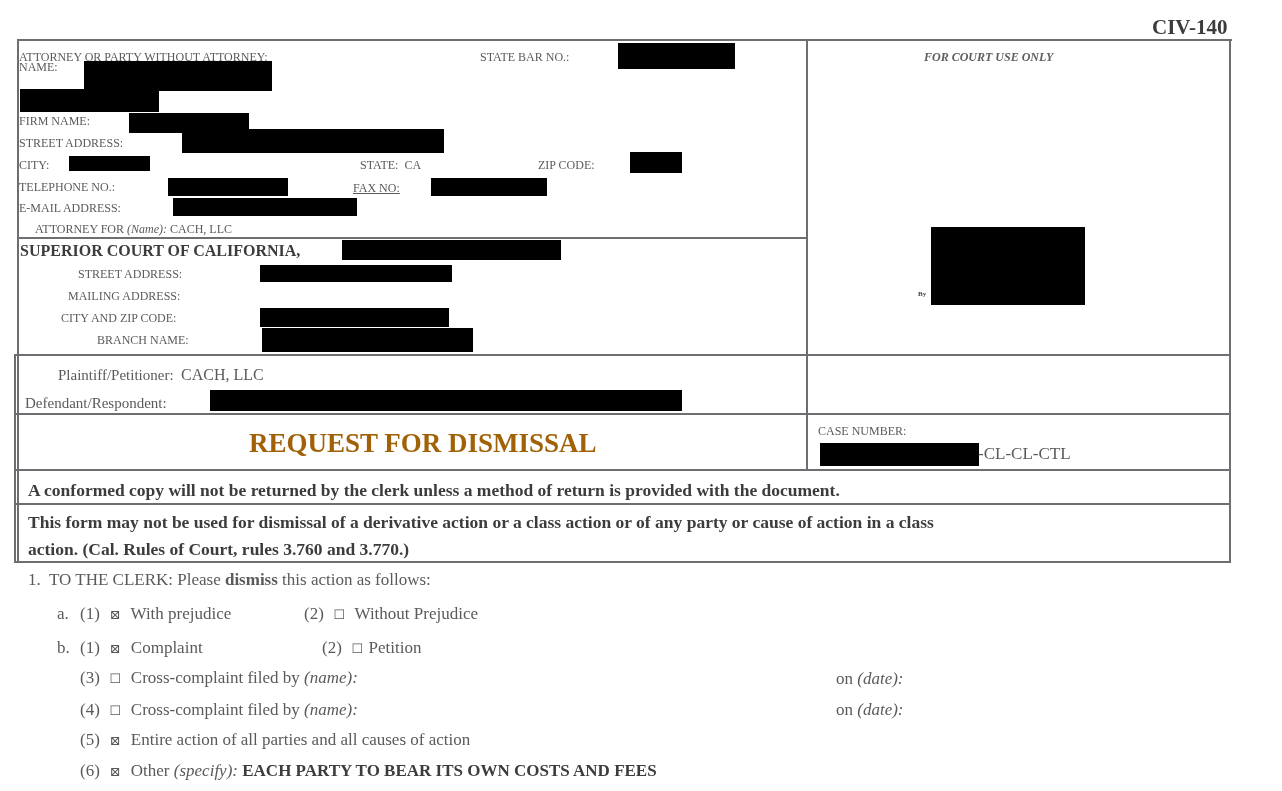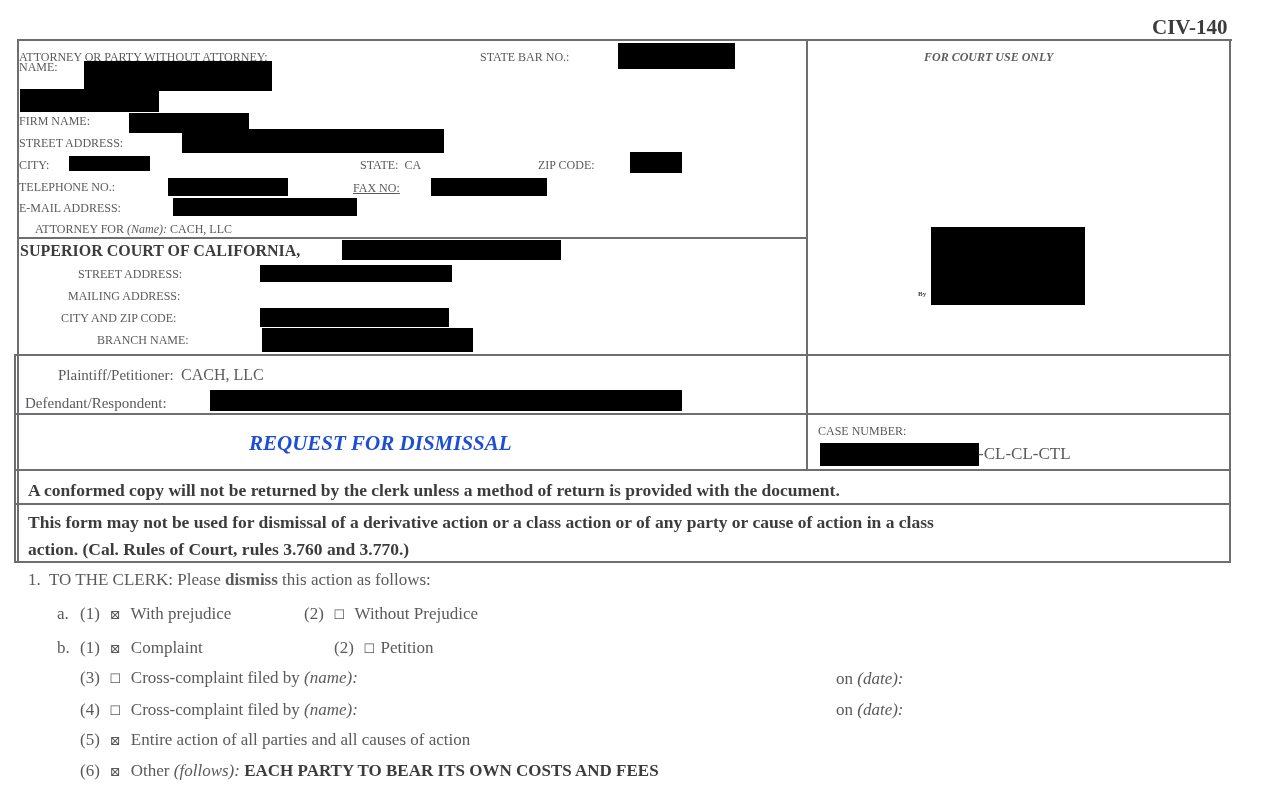--- a/index.html
+++ b/index.html
@@ -86,21 +86,21 @@
 <div class="t" style="left:918px; top:290px; font-size:7px; line-height:8px; font-weight:bold; color:#444;">By</div>
 <div class="redact" style="left:931px; top:227px; width:154px; height:78px;"></div>
 
 <div class="t" style="left:58px; top:366px; font-size:15px;">
   <span>Plaintiff/Petitioner:</span>&nbsp;
   <span style="font-size:16px;">CACH, LLC</span>
 </div>
 <div class="t" style="left:25px; top:394px; font-size:15px;">Defendant/Respondent:</div>
 <div class="redact" style="left:210px; top:390px; width:472px; height:21px;"></div>
 
-<div class="t bold" style="left:249px; top:431px; font-size:21px; line-height:24px; color:#1d4ed8;font-style:italic;">REQUEST FOR DISMISSAL</div>
+<div class="t bold" style="left:249px; top:431px; font-size:27px; line-height:24px; color:#a16207;">REQUEST FOR DISMISSAL</div>
 <div class="t" style="left:818px; top:422px;">CASE NUMBER:</div>
 <div class="redact" style="left:820px; top:443px; width:159px; height:23px;"></div>
 <div class="t" style="left:978px; top:445px; font-size:17px;">-CL-CL-CTL</div>
 
 <div class="t bold dark" style="left:28px; top:480px; font-size:17.5px; line-height:20px;">A conformed copy will not be returned by the clerk unless a method of return is provided with the document.</div>
 <div class="t bold dark" style="left:28px; top:512px; font-size:17.5px; line-height:20px;text-align:center;">This form may not be used for dismissal of a derivative action or a class action or of any party or cause of action in a class</div>
 <div class="t bold dark" style="left:28px; top:539px; font-size:17.5px; line-height:20px;">action. (Cal. Rules of Court, rules 3.760 and 3.770.)</div>
 
 <div class="t" style="left:28px; top:571px; font-size:17px;">
   <span>1.</span>&nbsp;
@@ -120,21 +120,21 @@
   <span class="cb">☐</span>&nbsp;
   <span>Without Prejudice</span>
 </div>
 
 <div class="t" style="left:57px; top:639px; font-size:17px;">b.</div>
 <div class="t" style="left:80px; top:639px; font-size:17px;">
   <span>(1)</span>&nbsp;
   <span class="cb">⊠</span>&nbsp;
   <span>Complaint</span>
 </div>
-<div class="t" style="left:322px; top:639px; font-size:17px;margin-left:12px;">
+<div class="t" style="left:322px; top:639px; font-size:17px;">
   <span>(2)</span>&nbsp;
   <span class="cb">☐</span>
   <span>Petition</span>
 </div>
 
 <div class="t" style="left:80px; top:669px; font-size:17px;">
   <span>(3)</span>&nbsp;
   <span class="cb">☐</span>&nbsp;
   <span>Cross-complaint filed by</span>
   <span class="it">(name):</span>
@@ -158,15 +158,15 @@
 <div class="t" style="left:80px; top:731px; font-size:17px;">
   <span>(5)</span>&nbsp;
   <span class="cb">⊠</span>&nbsp;
   <span>Entire action of all parties and all causes of action</span>
 </div>
 
 <div class="t" style="left:80px; top:762px; font-size:17px;">
   <span>(6)</span>&nbsp;
   <span class="cb">⊠</span>&nbsp;
   <span>Other</span>
-  <span class="it">(follows):</span>
+  <span class="it">(specify):</span>
   <span class="bold dark">EACH PARTY TO BEAR ITS OWN COSTS AND FEES</span>
 </div>
 
 </body></html>

